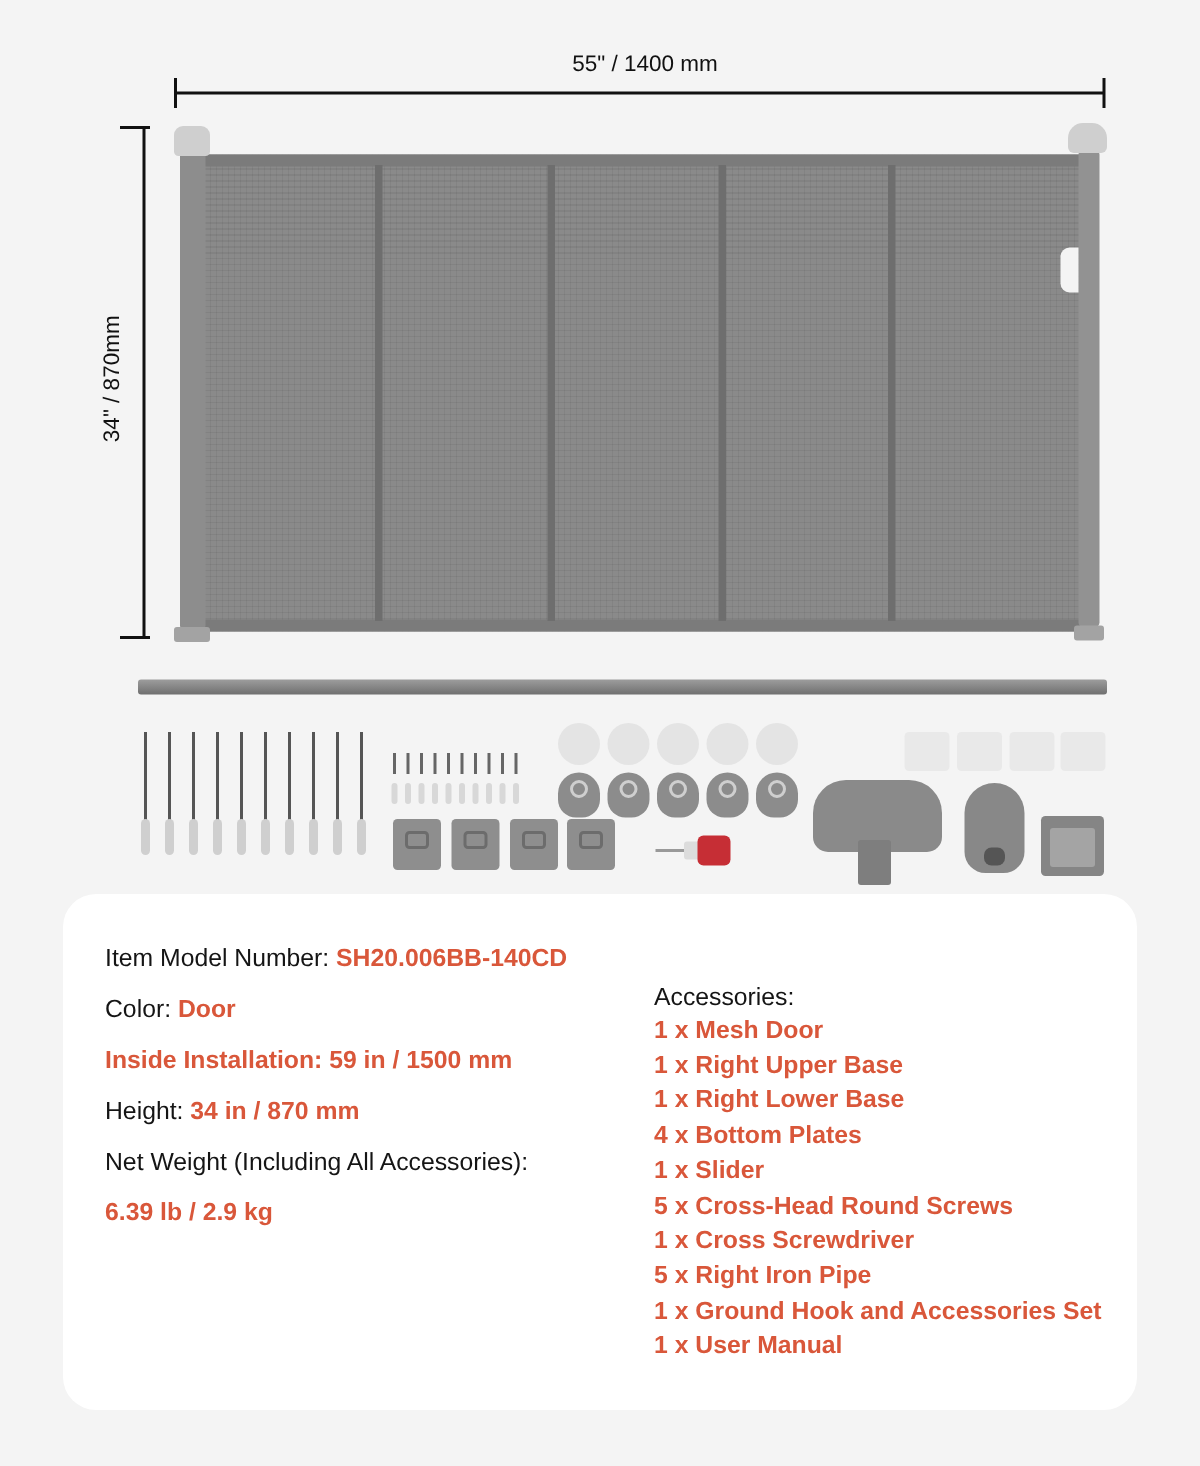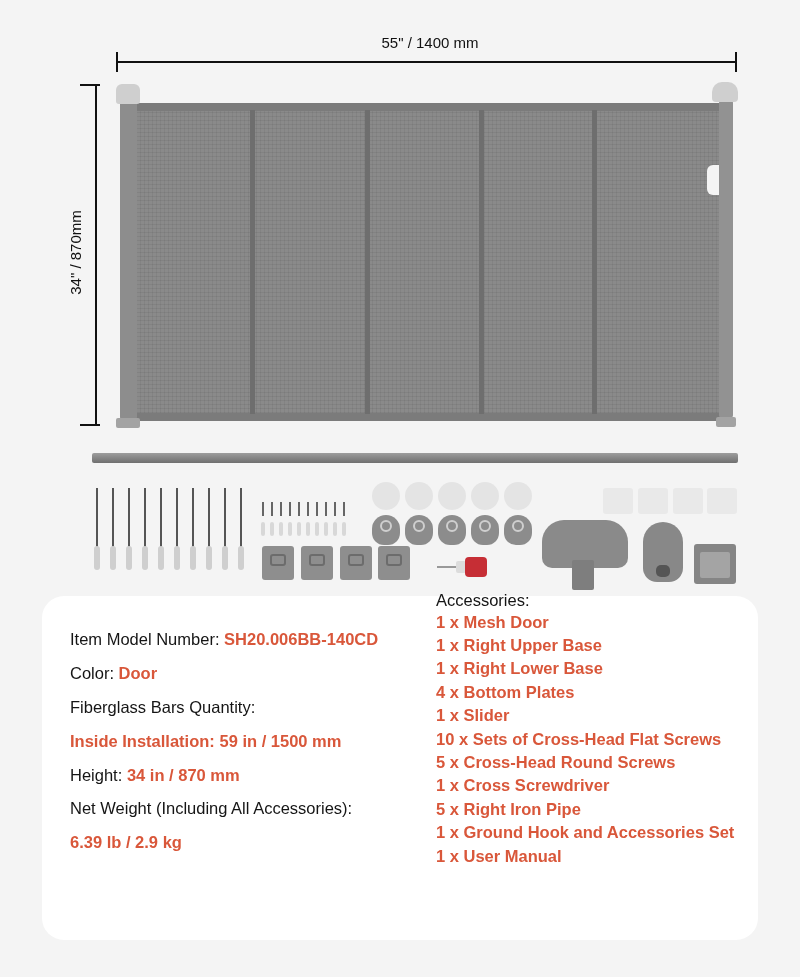--- a/index.html
+++ b/index.html
@@ -54,21 +54,21 @@
   .slider-leg { left: 572px; top: 560px; width: 22px; height: 30px; background: #7e7e7e; border-radius: 2px; }
   .lower-base { left: 643px; top: 522px; width: 40px; height: 60px; background: #888; border-radius: 20px 20px 14px 14px; }
   .lower-base-hole { left: 656px; top: 565px; width: 14px; height: 12px; background: #555; border-radius: 5px; }
   .upper-base { left: 694px; top: 544px; width: 42px; height: 40px; background: #858585; border-radius: 3px; }
   .upper-base-inner { left: 700px; top: 552px; width: 30px; height: 26px; background: #a4a4a4; border-radius: 2px; }
   .pos-sticker { width: 30px; height: 26px; background: #e9e9e9; border-radius: 3px; }
 
   
   .card { left: 42px; top: 596px; width: 716px; height: 344px; background: #ffffff; border-radius: 22px; }
   .col-left { left: 70px; top: 622px; width: 350px; }
-  .col-right { left: 436px; top: 590px; width: 320px; text-align: center; }
+  .col-right { left: 436px; top: 655px; width: 320px; text-align: center; }
   .line { font-size: 16.5px; line-height: 22px; color: #151515; white-space: nowrap; }
   .accent { color: #d9573a; font-weight: 700; }
   .l-row { height: 33.9px; display: flex; align-items: center; }
   .r-row { height: 23.4px; display: flex; align-items: center; }
   .r-row.head { height: 20px; }
 </style>
 </head>
 <body>
 
 <div class="abs dim-h-label">55" / 1400 mm</div>
@@ -200,23 +200,20 @@
 
 <div class="abs card"></div>
 
 <div class="abs col-left">
   <div class="l-row line">
     <span>Item Model Number:</span>&nbsp;<span class="accent">SH20.006BB-140CD</span>
   </div>
   <div class="l-row line">
     <span>Color:</span>&nbsp;<span class="accent">Door</span>
   </div>
-  <div class="l-row line">
-    <span>Fiberglass Bars Quantity:</span>
-  </div>
   <div class="l-row line accent">
     <span>Inside Installation:</span>&nbsp;<span>59 in / 1500 mm</span>
   </div>
   <div class="l-row line">
     <span>Height:</span>&nbsp;<span class="accent">34 in / 870 mm</span>
   </div>
   <div class="l-row line">
     <span>Net Weight (Including All Accessories):</span>
   </div>
   <div class="l-row line accent">
@@ -224,19 +221,18 @@
   </div>
 </div>
 
 <div class="abs col-right">
   <div class="r-row head line">Accessories:</div>
   <div class="r-row line accent">1 x Mesh Door</div>
   <div class="r-row line accent">1 x Right Upper Base</div>
   <div class="r-row line accent">1 x Right Lower Base</div>
   <div class="r-row line accent">4 x Bottom Plates</div>
   <div class="r-row line accent">1 x Slider</div>
-  <div class="r-row line accent">10 x Sets of Cross-Head Flat Screws</div>
   <div class="r-row line accent">5 x Cross-Head Round Screws</div>
   <div class="r-row line accent">1 x Cross Screwdriver</div>
   <div class="r-row line accent">5 x Right Iron Pipe</div>
   <div class="r-row line accent">1 x Ground Hook and Accessories Set</div>
   <div class="r-row line accent">1 x User Manual</div>
 </div>
 
 </body></html>

